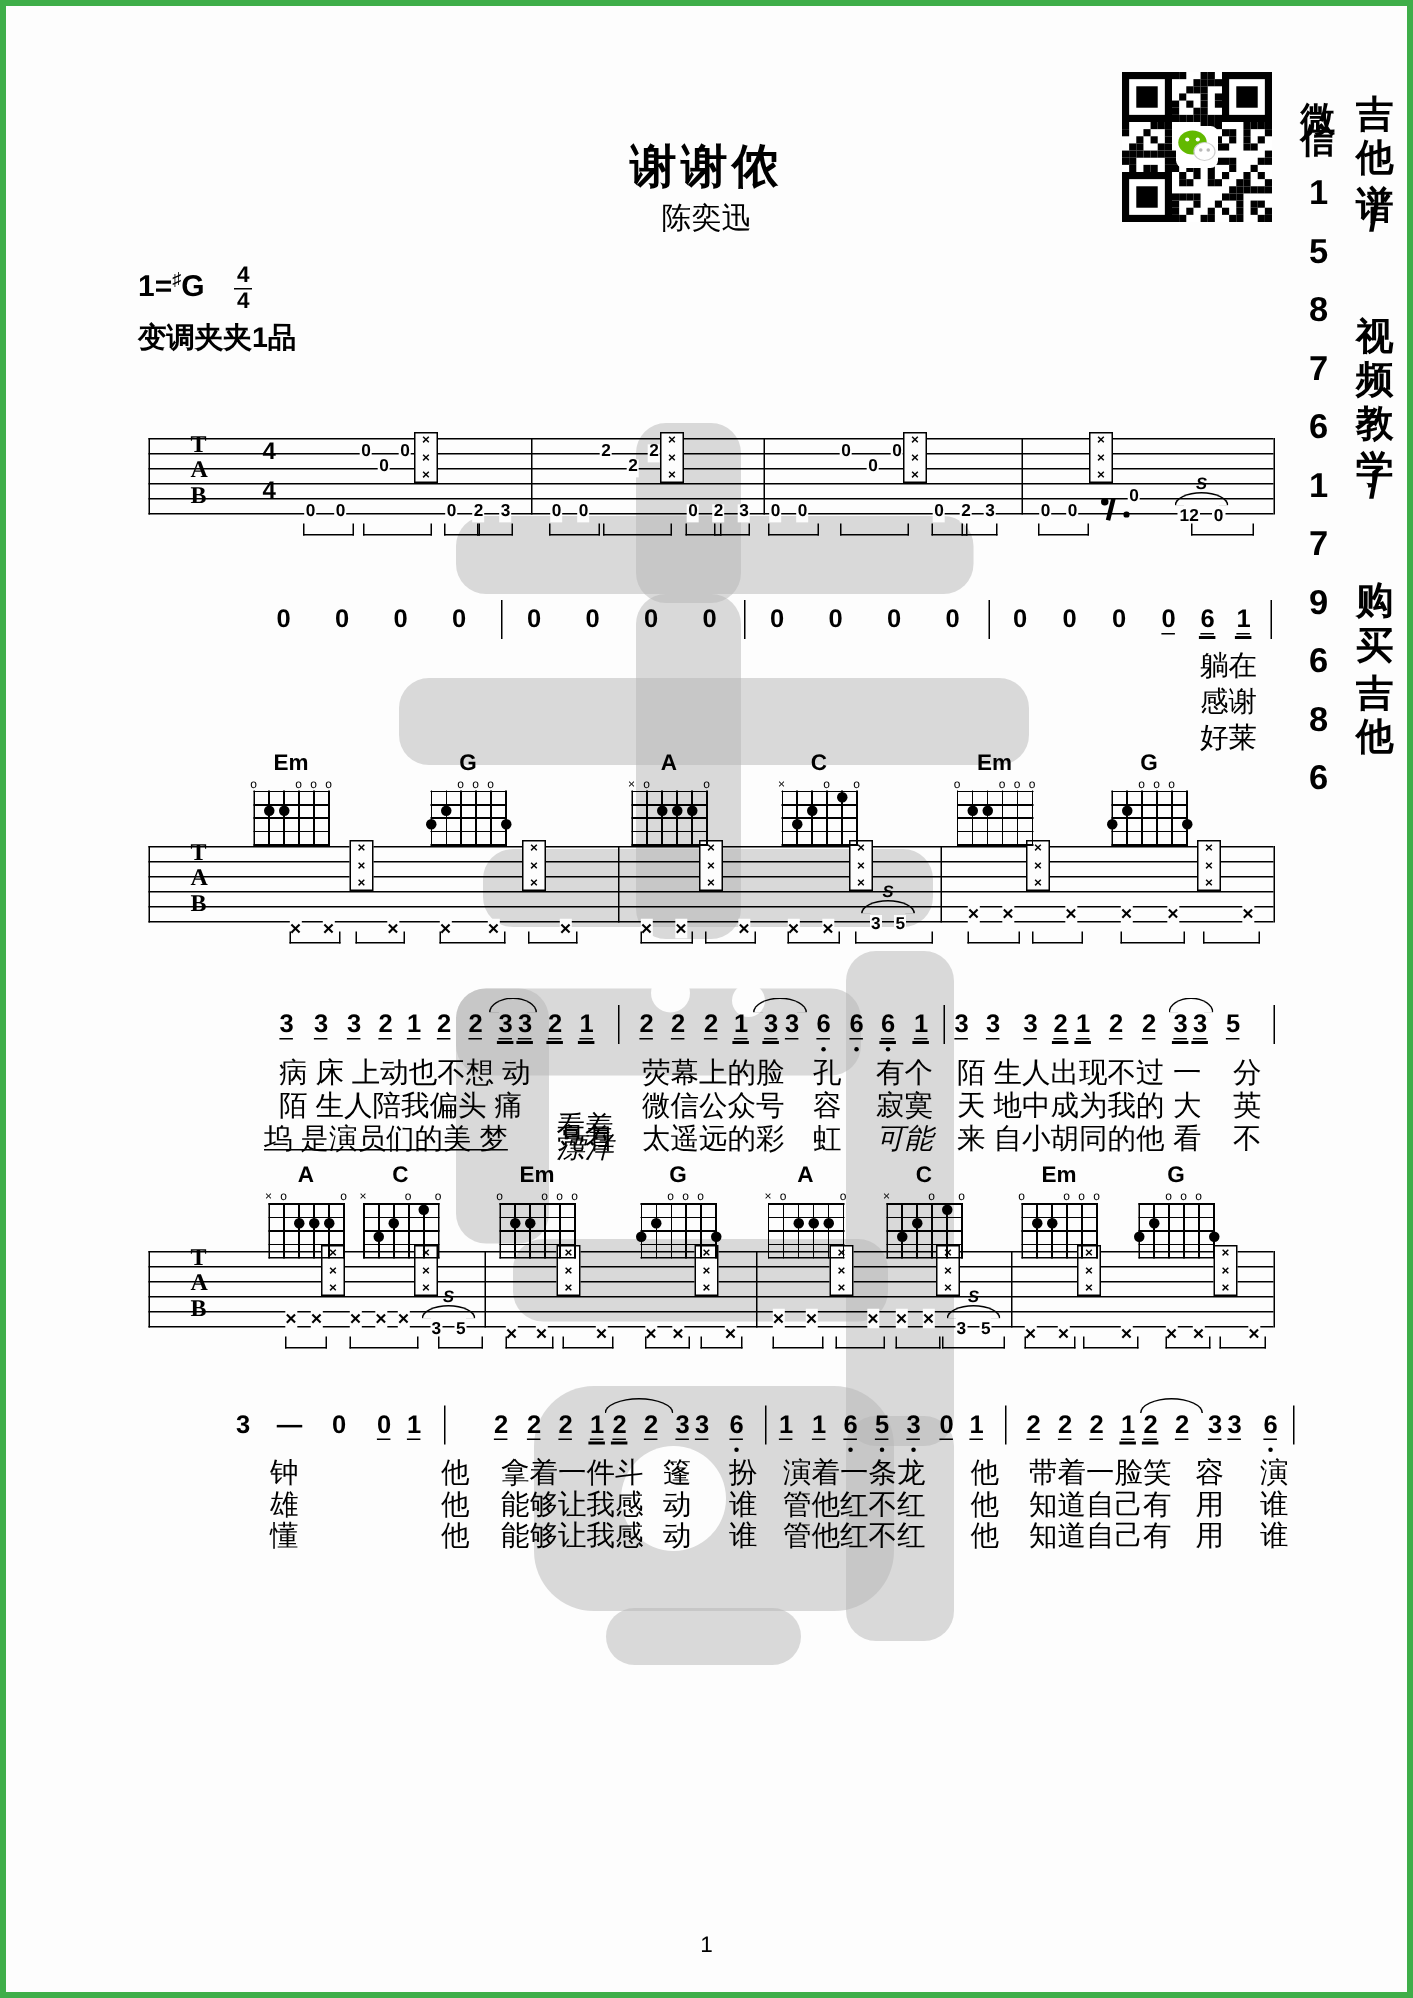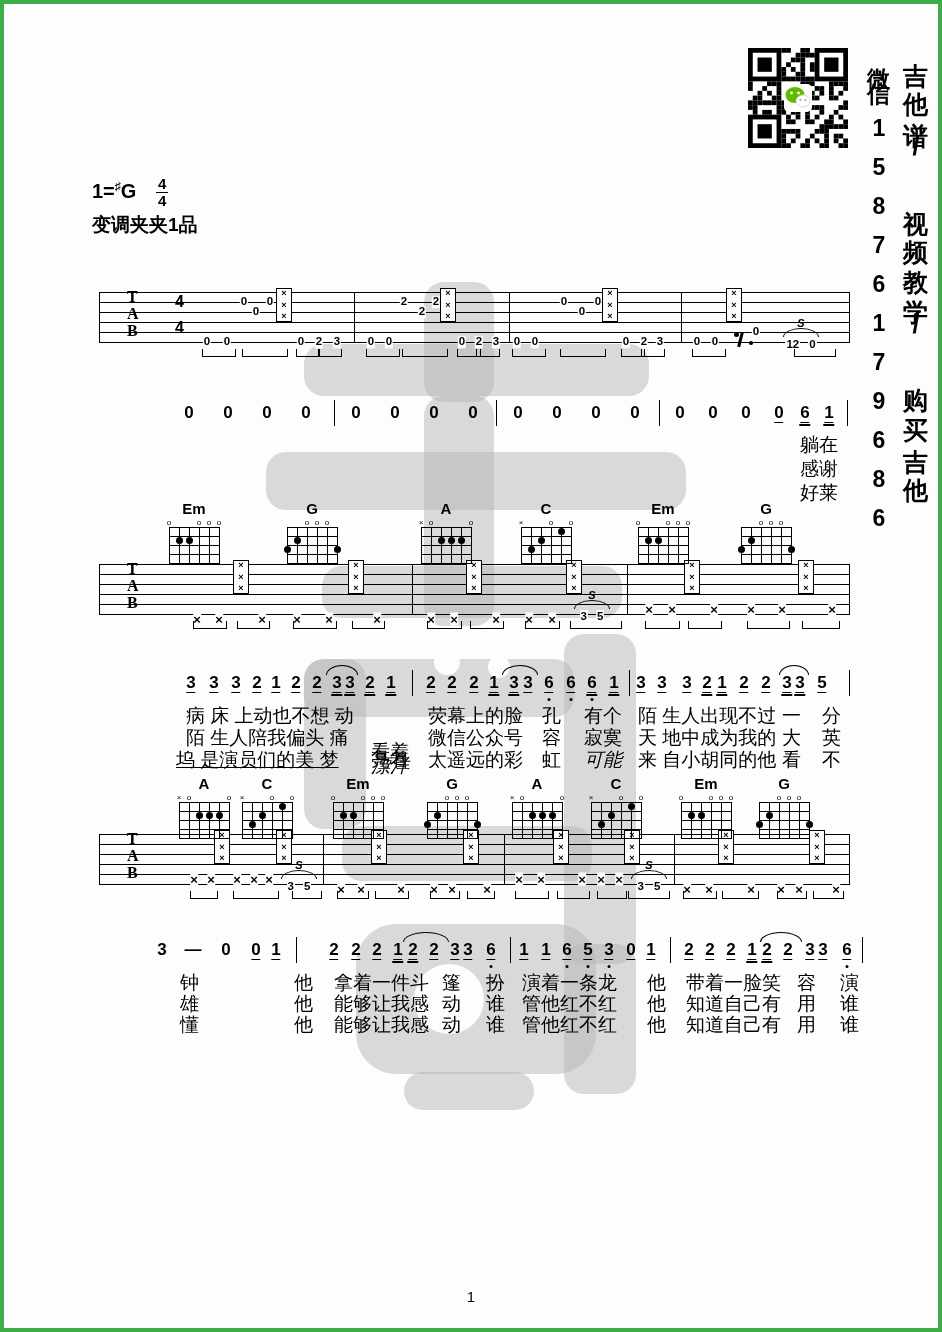--- a/index.html
+++ b/index.html
@@ -84,20 +84,22 @@
     <div class="wm" style="left:300px;top:655px;width:62px;height:170px"></div>
     <div class="wm" style="left:338px;top:822px;width:250px;height:55px"></div>
     <div class="wm" style="left:352px;top:920px;width:240px;height:150px;border-radius:40px"></div>
     <div class="wm" style="left:560px;top:940px;width:72px;height:150px"></div>
     <div class="wm" style="left:400px;top:1068px;width:130px;height:38px"></div>
     <div class="wmw" style="left:430px;top:645px;width:26px;height:26px"></div>
     <div class="wmw" style="left:484px;top:652px;width:22px;height:22px"></div>
     <div class="wmw" style="left:410px;top:960px;width:70px;height:70px"></div>
   </div>
 
+  <div class="abs title">谢谢侬</div>
+  <div class="abs artist">陈奕迅</div>
 
   <div class="abs keyrow">
     <span>1=</span><sup>♯</sup><span>G</span>
     <span class="frac">
       <span class="fa" style="display:block">4</span>
       <span style="display:block">4</span>
     </span>
   </div>
   <div class="abs capo">变调夹夹1品</div>
 

